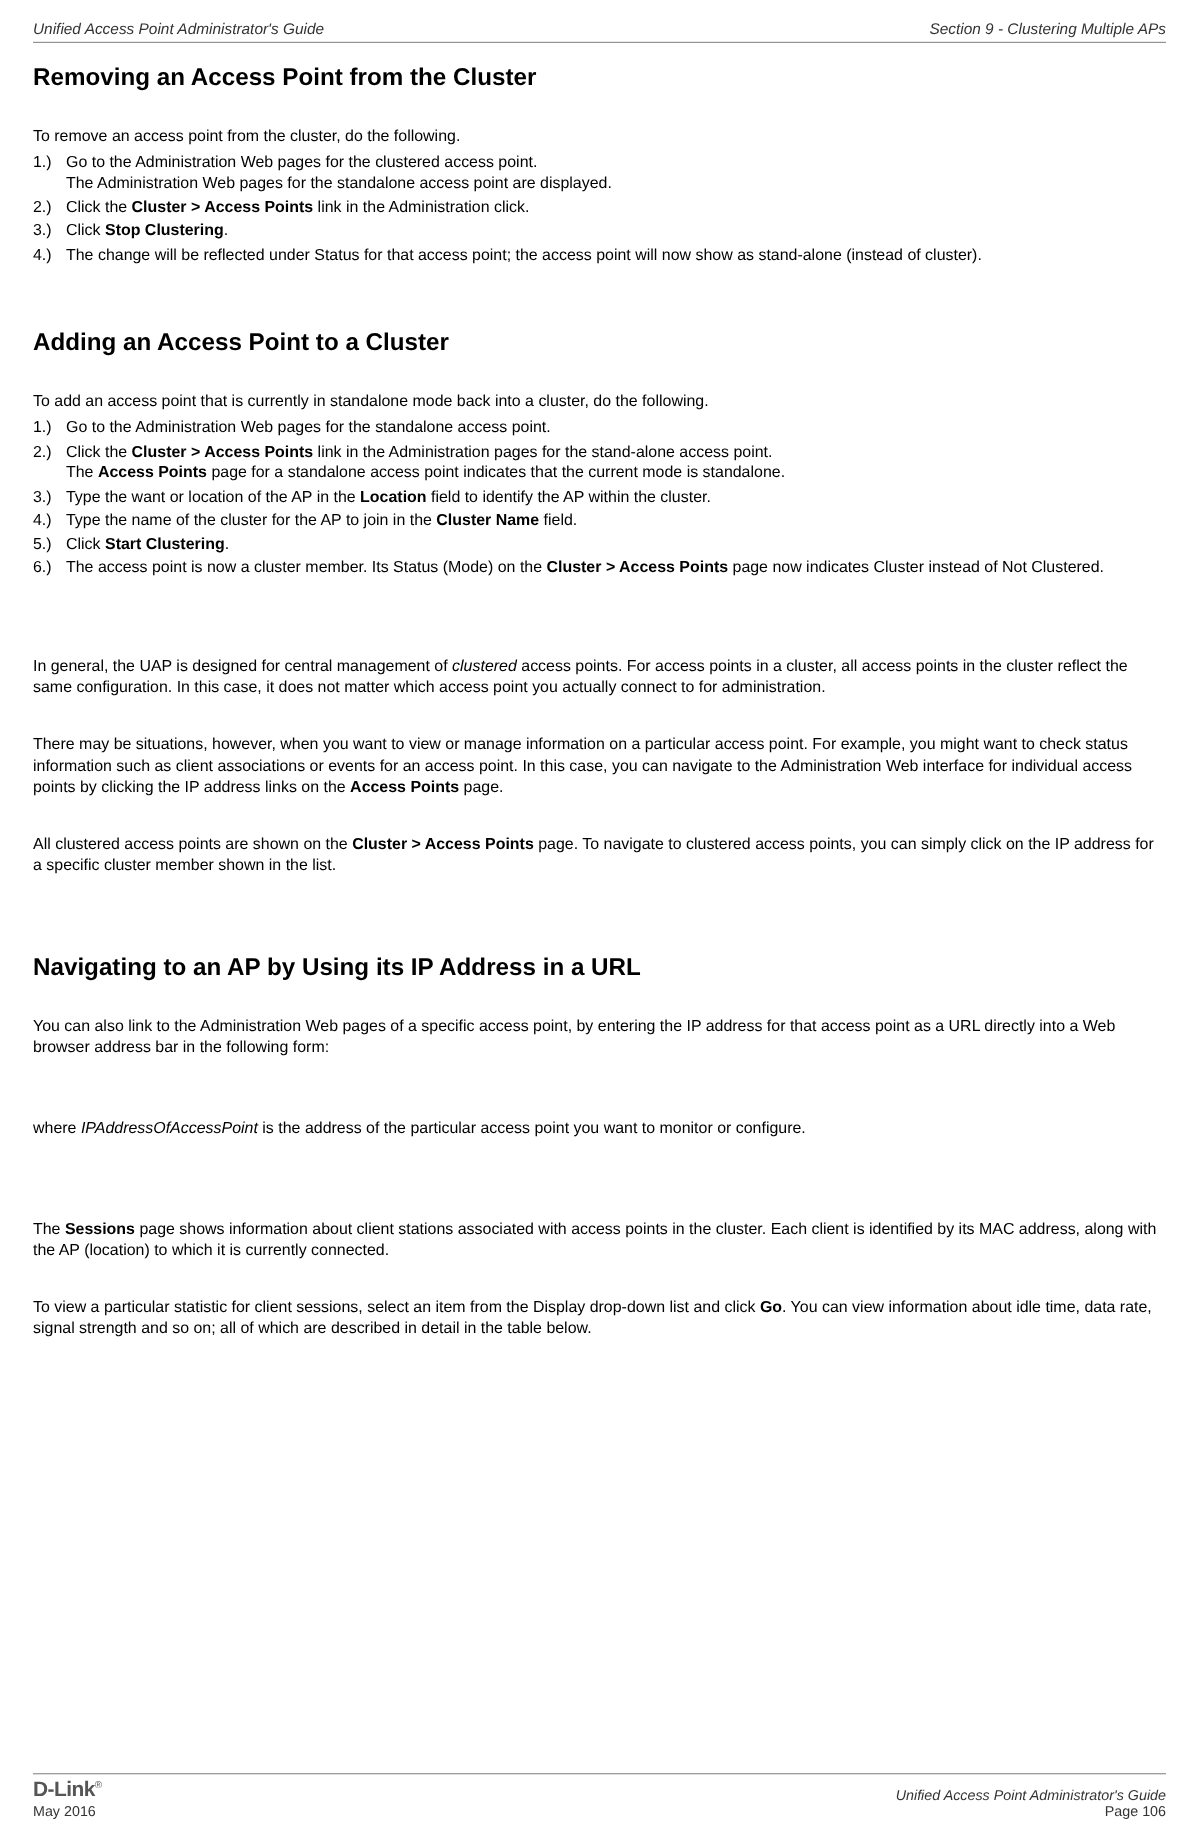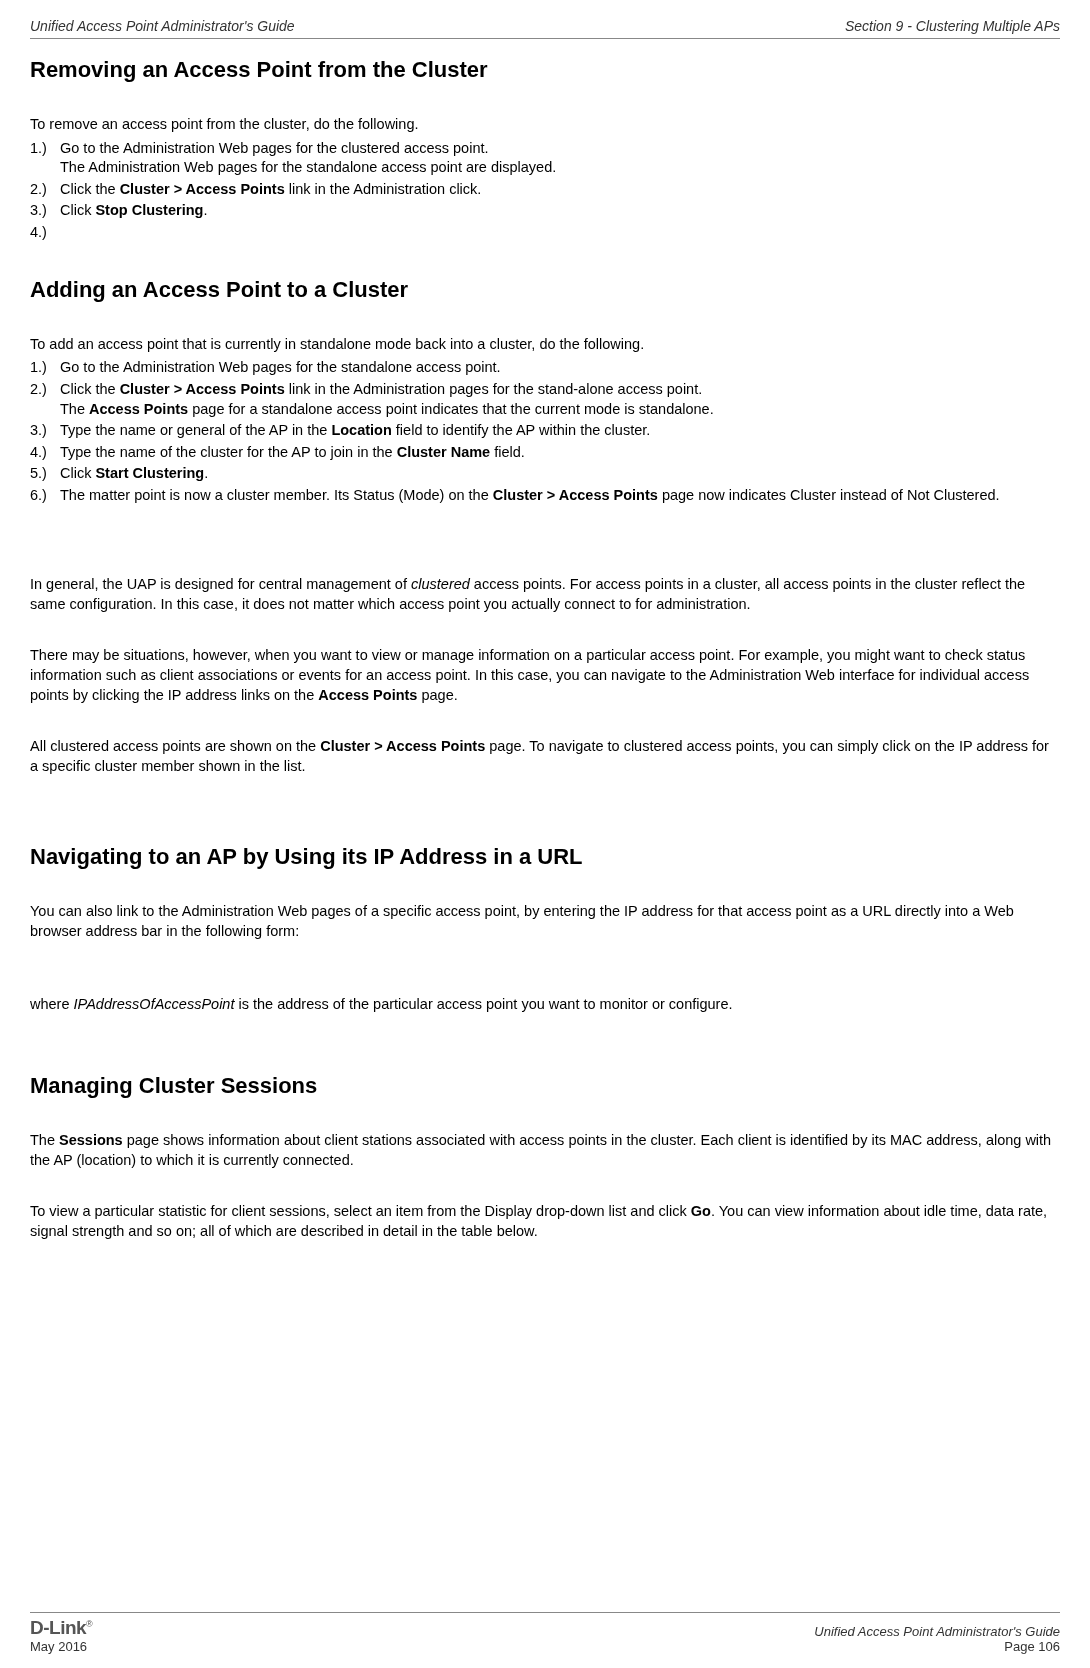--- a/index.html
+++ b/index.html
@@ -39,37 +39,37 @@
 
   <h2>Removing an Access Point from the Cluster</h2>
   <p>To remove an access point from the cluster, do the following.</p>
   <ol>
     <li>
         <span class="num">1.)</span>
         <span class="cont"><span>Go to the Administration Web pages for the clustered access point.</span><br><span>The Administration Web pages for the standalone access point are displayed.</span></span>
       </li>
     <li><span class="num">2.)</span><span>Click the </span><span class="bold">Cluster &gt; Access Points</span><span> link in the Administration click.</span></li>
     <li><span class="num">3.)</span><span>Click </span><span class="bold">Stop Clustering</span><span>.</span></li>
-    <li><span class="num">4.)</span></li>
+    <li><span class="num">4.)</span><span>The change will be reflected under Status for that access point; the access point will now show as stand-alone (instead of cluster).</span></li>
   </ol>
 
   <div class="section-gap"></div>
 
   <h2>Adding an Access Point to a Cluster</h2>
   <p>To add an access point that is currently in standalone mode back into a cluster, do the following.</p>
   <ol>
     <li><span class="num">1.)</span><span>Go to the Administration Web pages for the standalone access point.</span></li>
     <li>
         <span class="num">2.)</span>
         <span class="cont"><span>Click the </span><span class="bold">Cluster &gt; Access Points</span><span> link in the Administration pages for the stand-alone access point.</span><br><span>The </span><span class="bold">Access Points</span><span> page for a standalone access point indicates that the current mode is standalone.</span></span>
       </li>
-    <li><span class="num">3.)</span><span>Type the name or general of the AP in the </span><span class="bold">Location</span><span> field to identify the AP within the cluster.</span></li>
+    <li><span class="num">3.)</span><span>Type the want or location of the AP in the </span><span class="bold">Location</span><span> field to identify the AP within the cluster.</span></li>
     <li><span class="num">4.)</span><span>Type the name of the cluster for the AP to join in the </span><span class="bold">Cluster Name</span><span> field.</span></li>
     <li><span class="num">5.)</span><span>Click </span><span class="bold">Start Clustering</span><span>.</span></li>
-    <li><span class="num">6.)</span><span>The matter point is now a cluster member. Its Status (Mode) on the </span><span class="bold">Cluster &gt; Access Points</span><span> page now indicates Cluster instead of Not Clustered.</span></li>
+    <li><span class="num">6.)</span><span>The access point is now a cluster member. Its Status (Mode) on the </span><span class="bold">Cluster &gt; Access Points</span><span> page now indicates Cluster instead of Not Clustered.</span></li>
   </ol>
 
   <div class="section-gap"></div>
 
   <div class="para-block">
     <p><span>In general, the UAP is designed for central management of </span><span class="italic">clustered</span><span> access points. For access points in a cluster, all access points in the cluster reflect the same configuration. In this case, it does not matter which access point you actually connect to for administration.</span></p>
   </div>
   <div class="para-block">
     <p><span>There may be situations, however, when you want to view or manage information on a particular access point. For example, you might want to check status information such as client associations or events for an access point. In this case, you can navigate to the Administration Web interface for individual access points by clicking the IP address links on the </span><span class="bold">Access Points</span><span> page.</span></p>
   </div>
@@ -79,21 +79,20 @@
 
   <div class="section-gap"></div>
 
   <h2>Navigating to an AP by Using its IP Address in a URL</h2>
   <p>You can also link to the Administration Web pages of a specific access point, by entering the IP address for that access point as a URL directly into a Web browser address bar in the following form:</p>
   <div class="small-gap"></div>
   <p><span>where </span><span class="italic">IPAddressOfAccessPoint</span><span> is the address of the particular access point you want to monitor or configure.</span></p>
 
   <div class="section-gap"></div>
 
-  <h2>Managing Cluster Sessions</h2>
   <div class="para-block">
     <p><span>The </span><span class="bold">Sessions</span><span> page shows information about client stations associated with access points in the cluster. Each client is identified by its MAC address, along with the AP (location) to which it is currently connected.</span></p>
   </div>
   <div class="para-block">
     <p><span>To view a particular statistic for client sessions, select an item from the Display drop-down list and click </span><span class="bold">Go</span><span>. You can view information about idle time, data rate, signal strength and so on; all of which are described in detail in the table below.</span></p>
   </div>
 </div>
 
 <div class="footer">
   <hr class="footer-rule">

